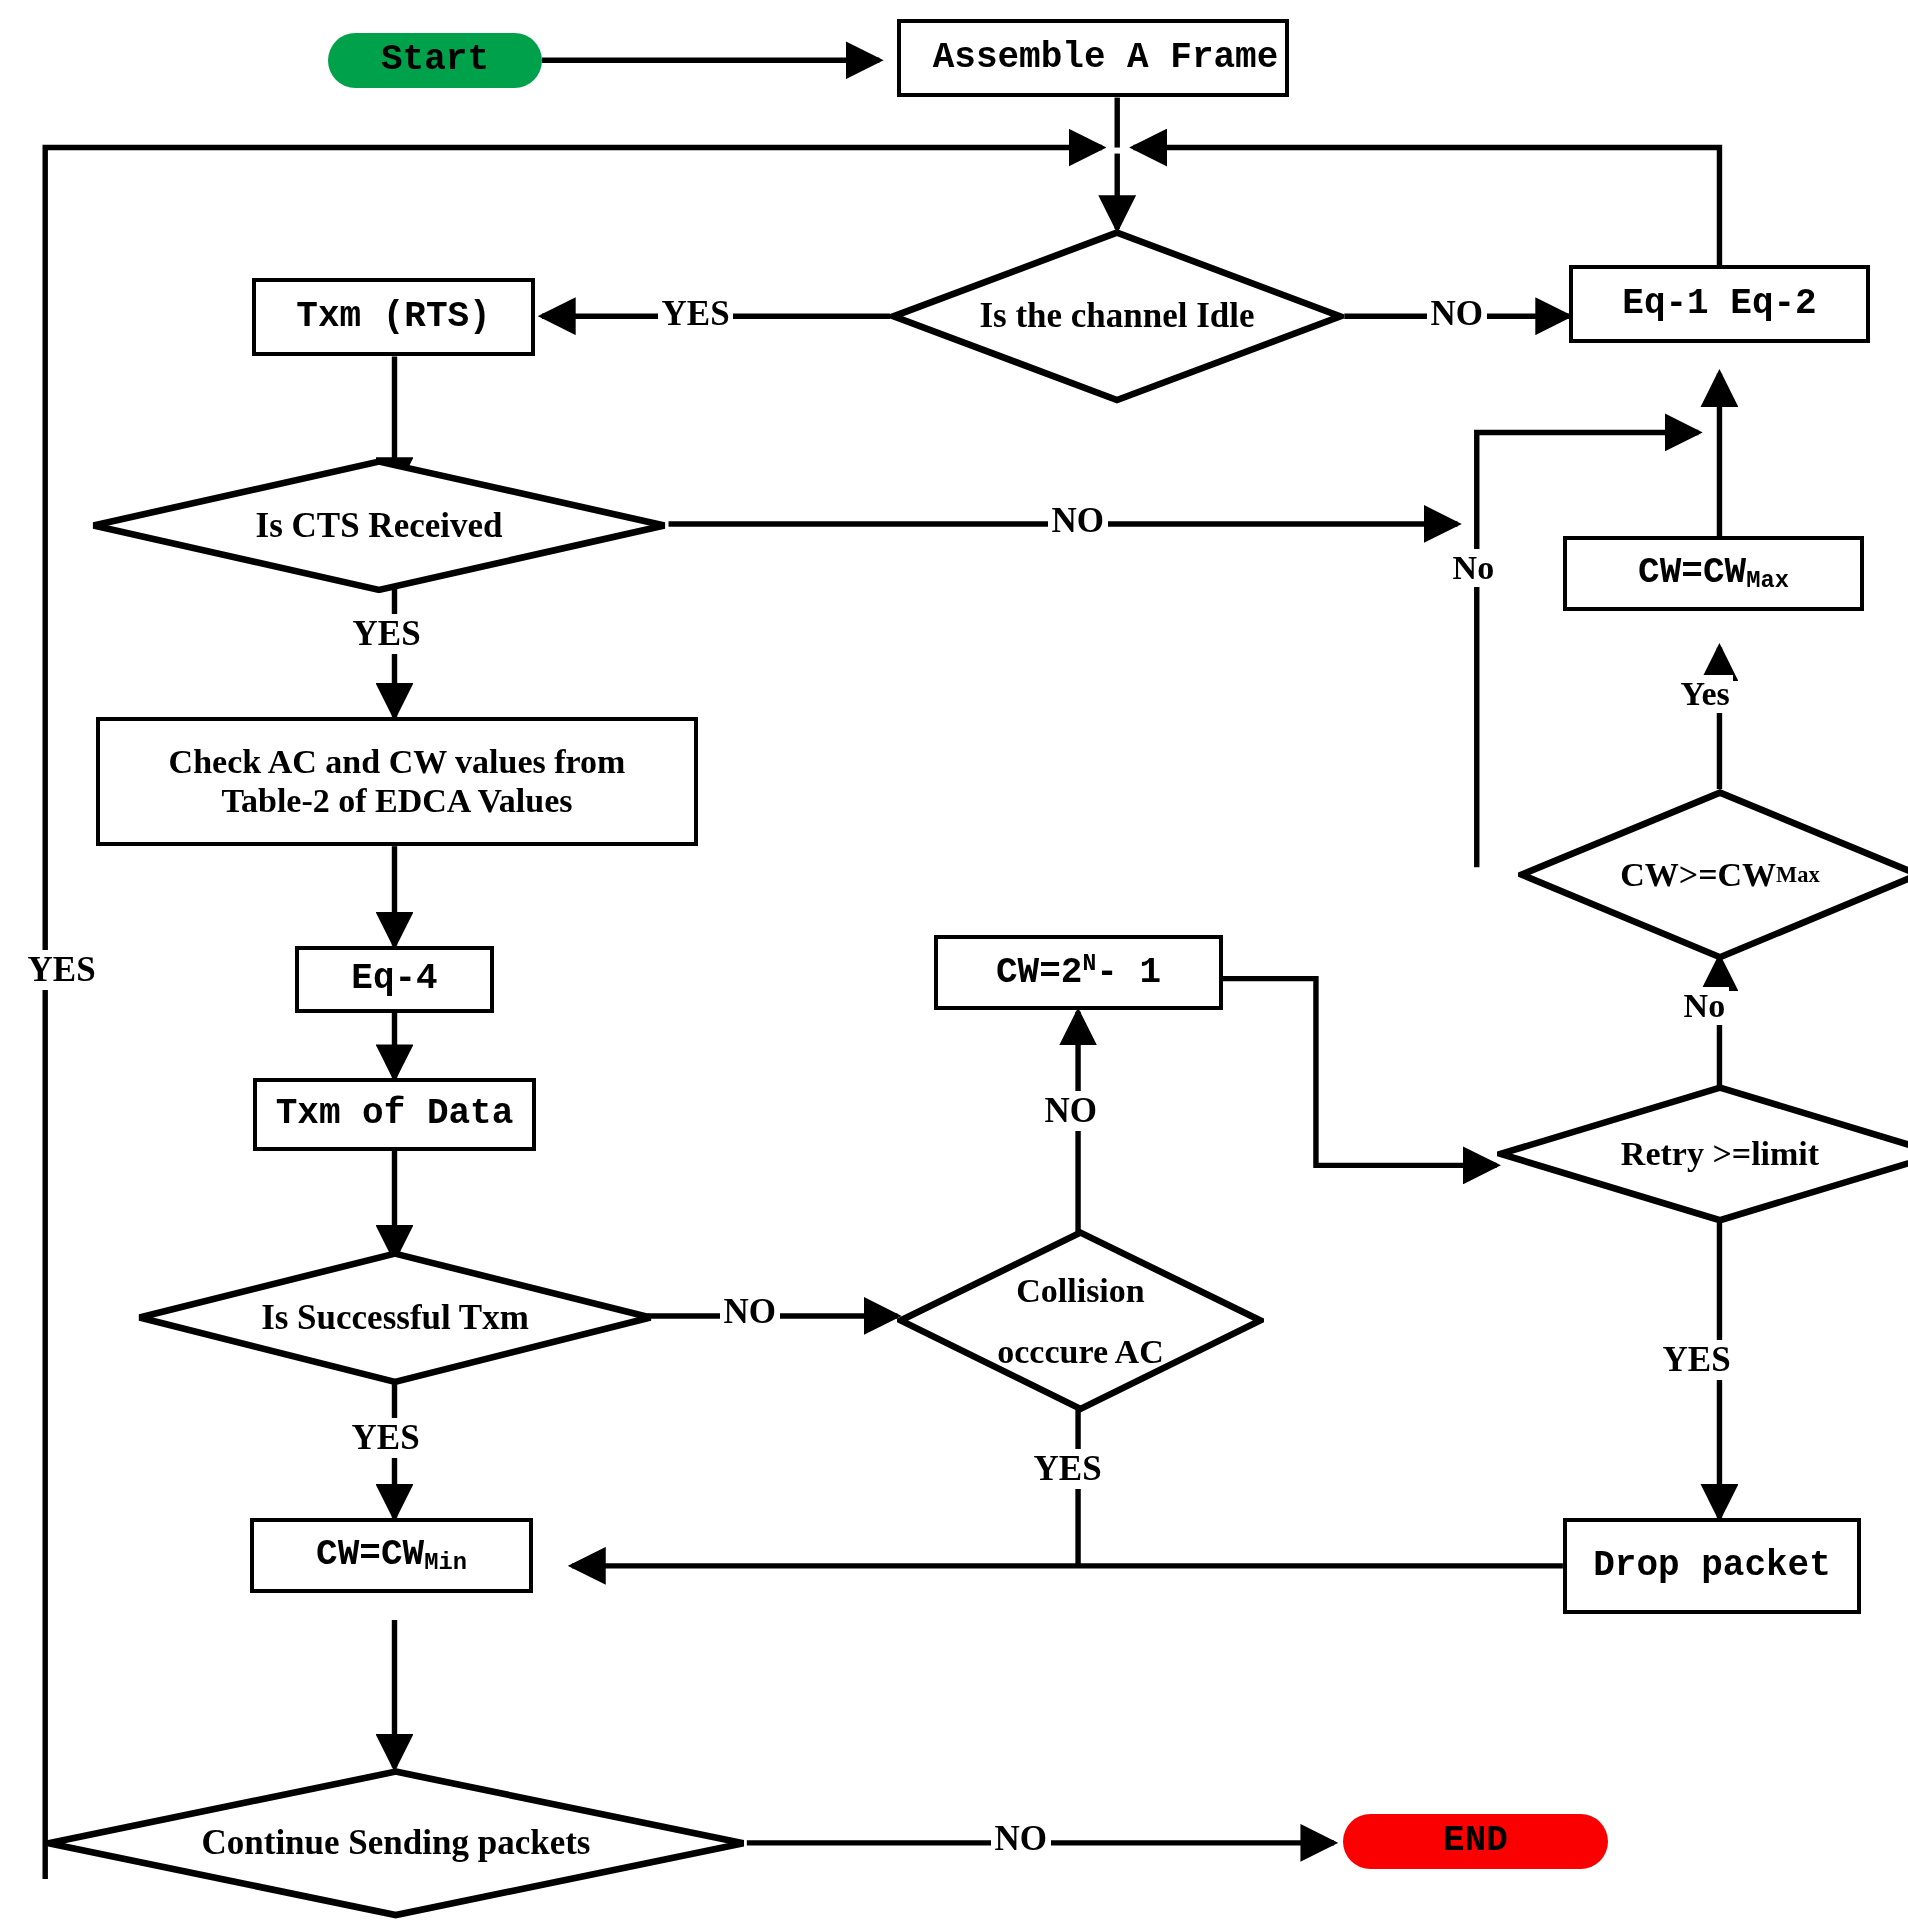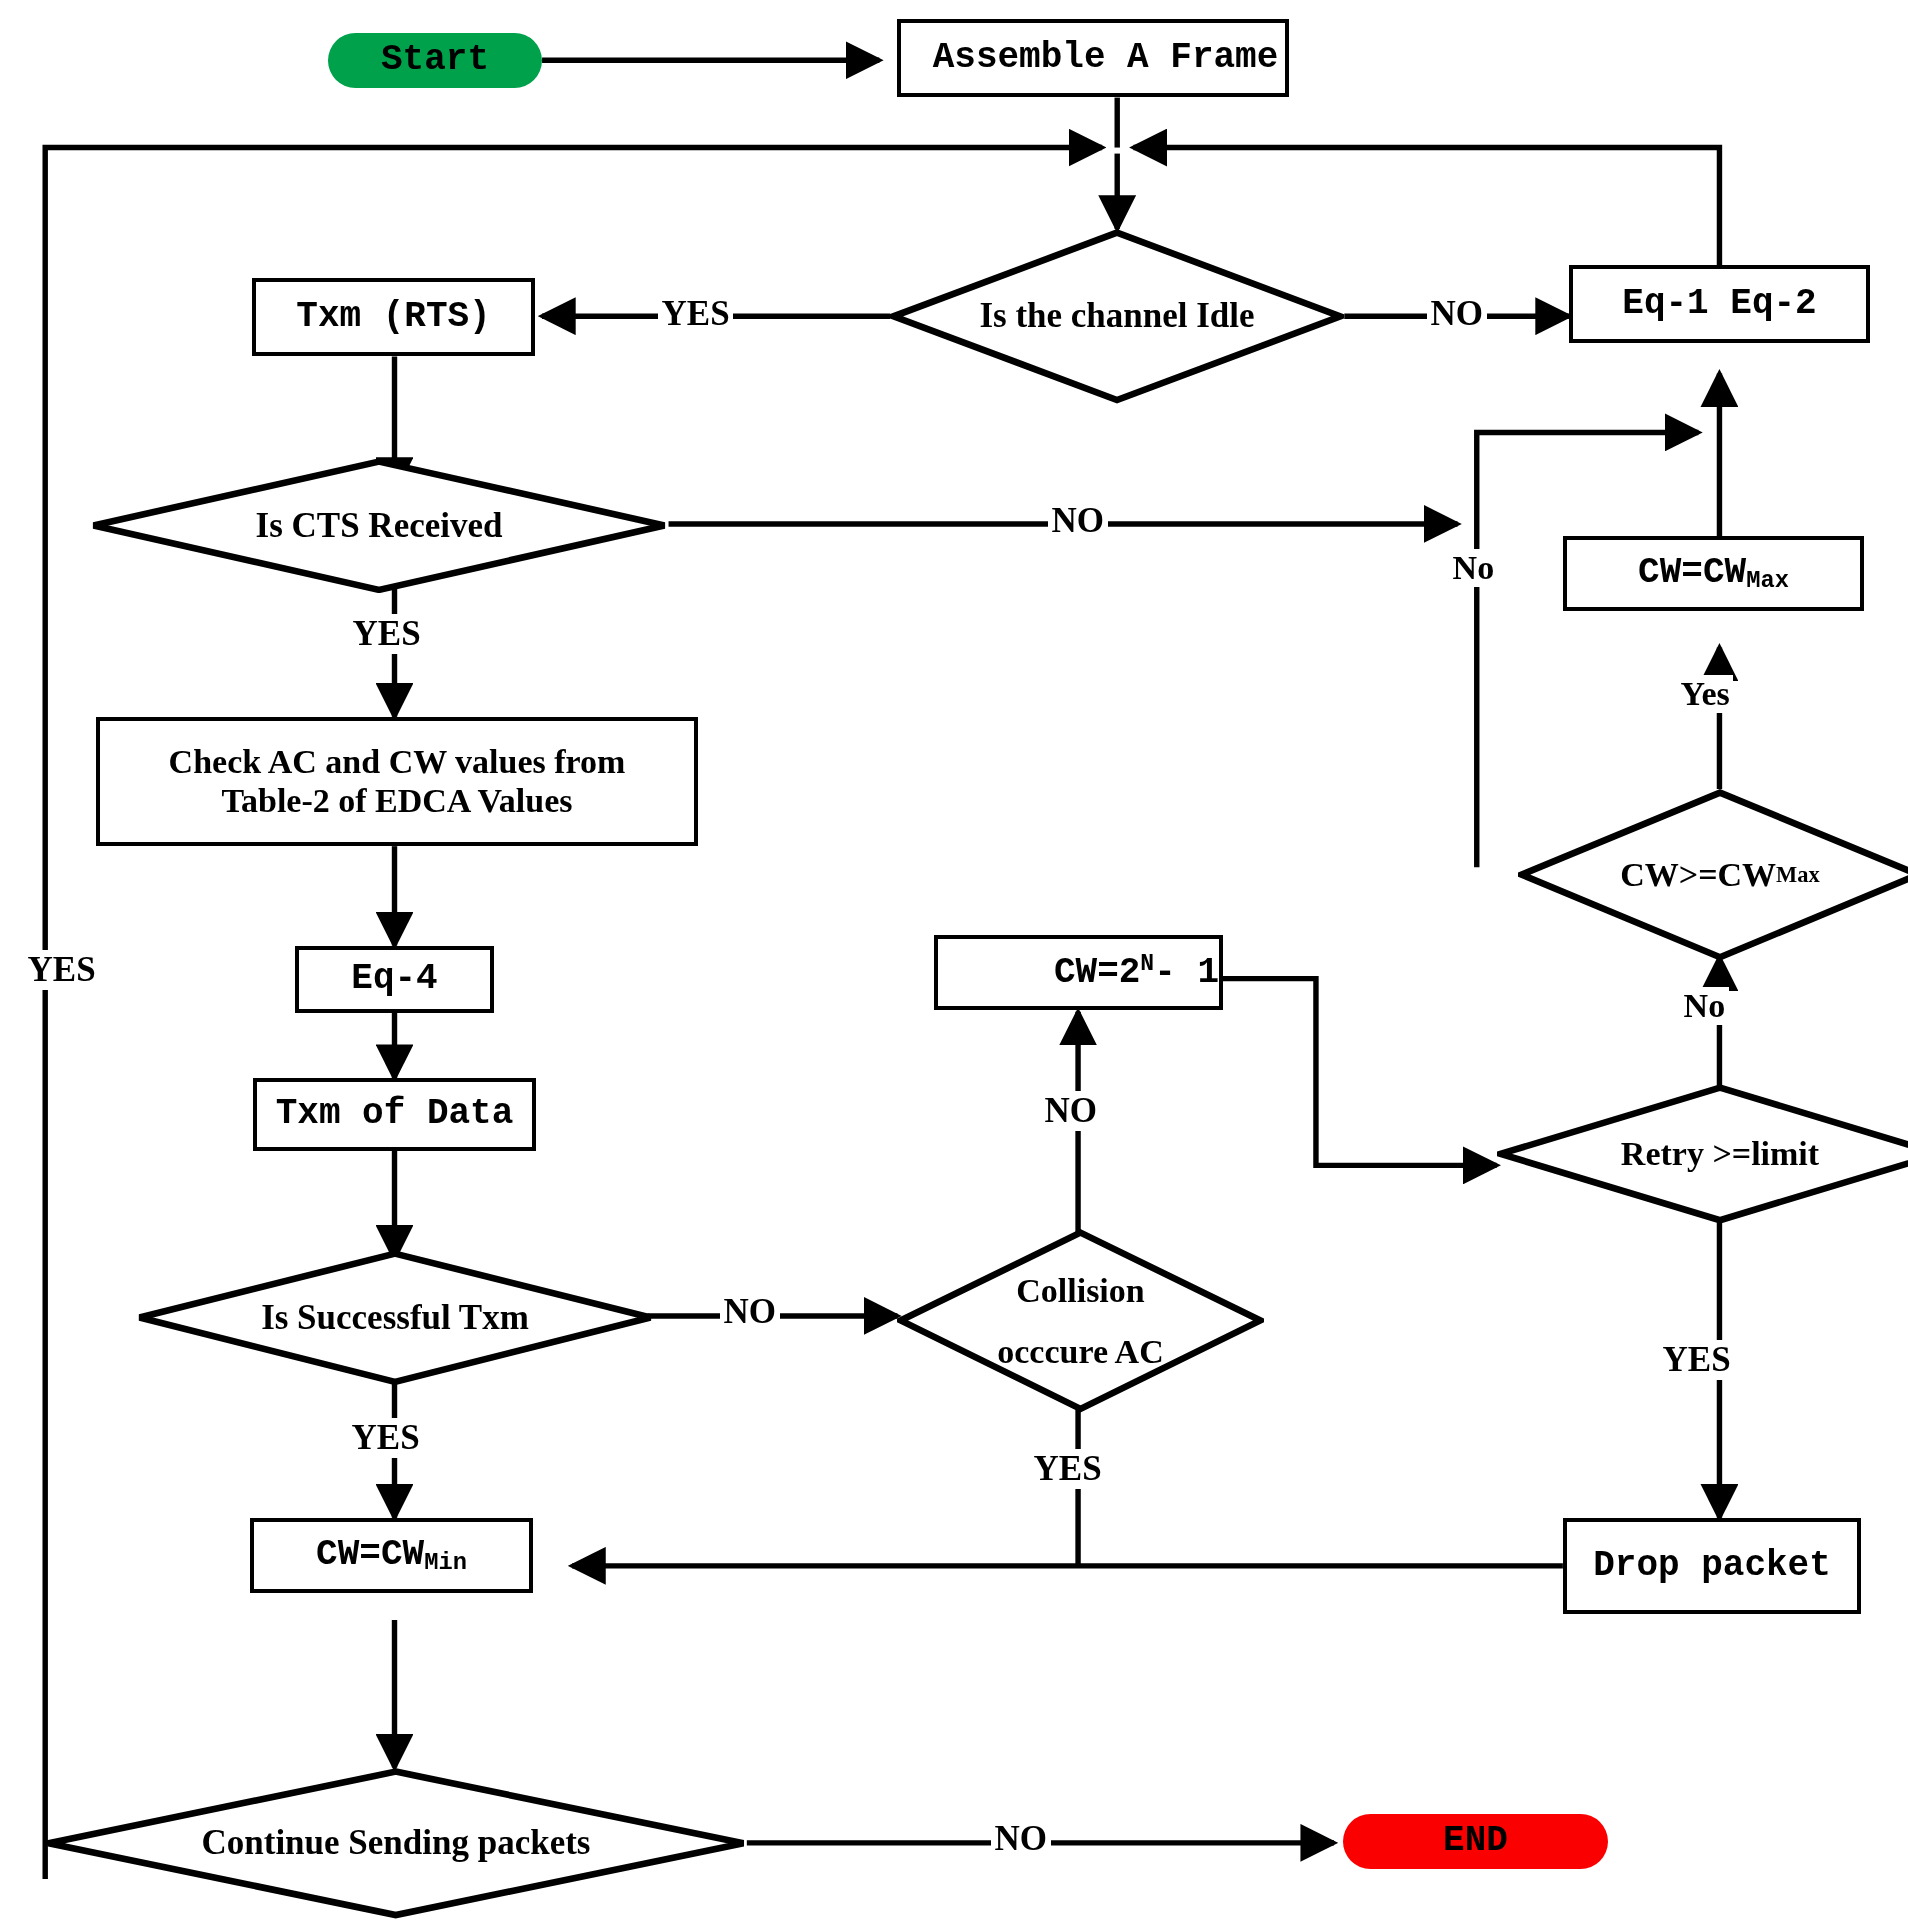--- a/index.html
+++ b/index.html
@@ -138,21 +138,21 @@
     <div class="diamond-label f56">
         <span>CW&gt;=CW</span>
         <sub>Max</sub>
       </div>
   </div>
 
   <div class="node rect f60" style="left:295px;top:946px;width:199px;height:67px;">
     <span>Eq-4</span>
   </div>
 
-  <div class="node rect f60" style="left:934px;top:935px;width:289px;height:75px;justify-content:flex-end;">
+  <div class="node rect f60" style="left:934px;top:935px;width:289px;height:75px;">
     <span><span>CW=2</span><sup>N</sup><span>- 1</span></span>
   </div>
 
   <div class="node rect f60" style="left:253px;top:1078px;width:283px;height:73px;">
     <span>Txm of Data</span>
   </div>
 
   <div class="diamond-wrap" style="left:1497px;top:1084px;width:446px;height:140px;">
     <svg viewBox="0 0 740 232" xmlns="http://www.w3.org/2000/svg">
       <polygon points="370,6 734,116 370,226 6,116" fill="#fff" stroke="#000" stroke-width="11"></polygon>

